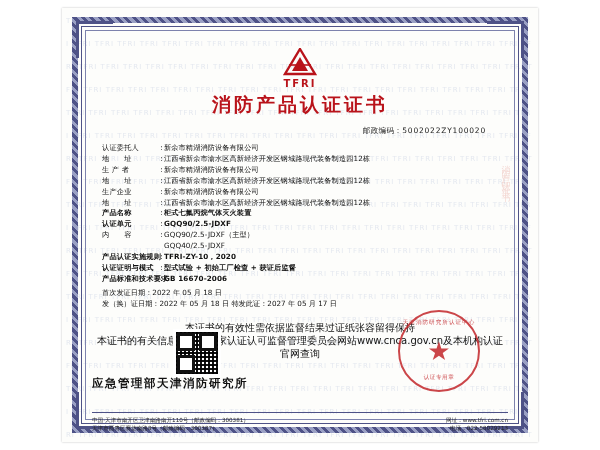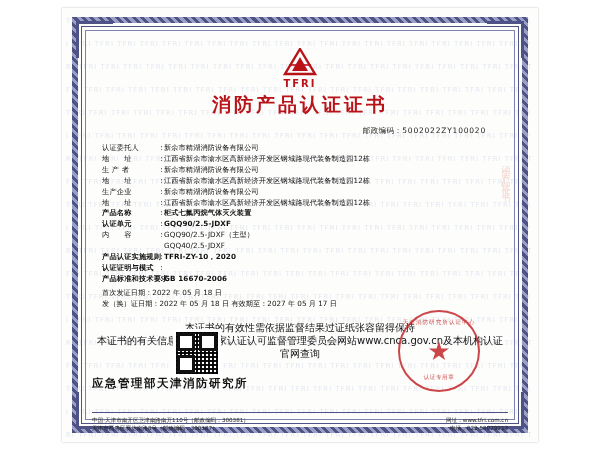--- a/index.html
+++ b/index.html
@@ -324,36 +324,37 @@
           <span class="val">GQQ40/2.5-JDXF</span>
         </div>
         <div class="row bold">
           <span class="lab">产品认证实施规则</span>
           <span class="colon">：</span>
           <span class="val">TFRI-ZY-10，2020</span>
         </div>
         <div class="row bold">
           <span class="lab">认证证明与模式</span>
           <span class="colon">：</span>
+          <span class="val">型式试验 + 初始工厂检查 + 获证后监督</span>
         </div>
         <div class="row bold">
           <span class="lab">产品标准和技术要求</span>
           <span class="colon">：</span>
           <span class="val">GB 16670-2006</span>
         </div>
       </div>
 
 
       <div class="dates">
         <div>
           <span>首次发证日期：</span><span>2022 年 05 月 18 日</span>
         </div>
         <div>
           <span>发（换）证日期：</span><span>2022 年 05 月 18 日</span>
-          <span>有效期至：</span><span>2027 年 05 月 17 日</span>
+          <span>特发此证：</span><span>2027 年 05 月 17 日</span>
         </div>
       </div>
 
       <div class="notes">
         <div>本证书的有效性需依据监督结果过证纸张容留得保持</div>
         <div>本证书的有关信息可通过国家认证认可监督管理委员会网站www.cnca.gov.cn及本机构认证官网查询</div>
       </div>
 
       <div class="issuer">应急管理部天津消防研究所</div>
     </div>

